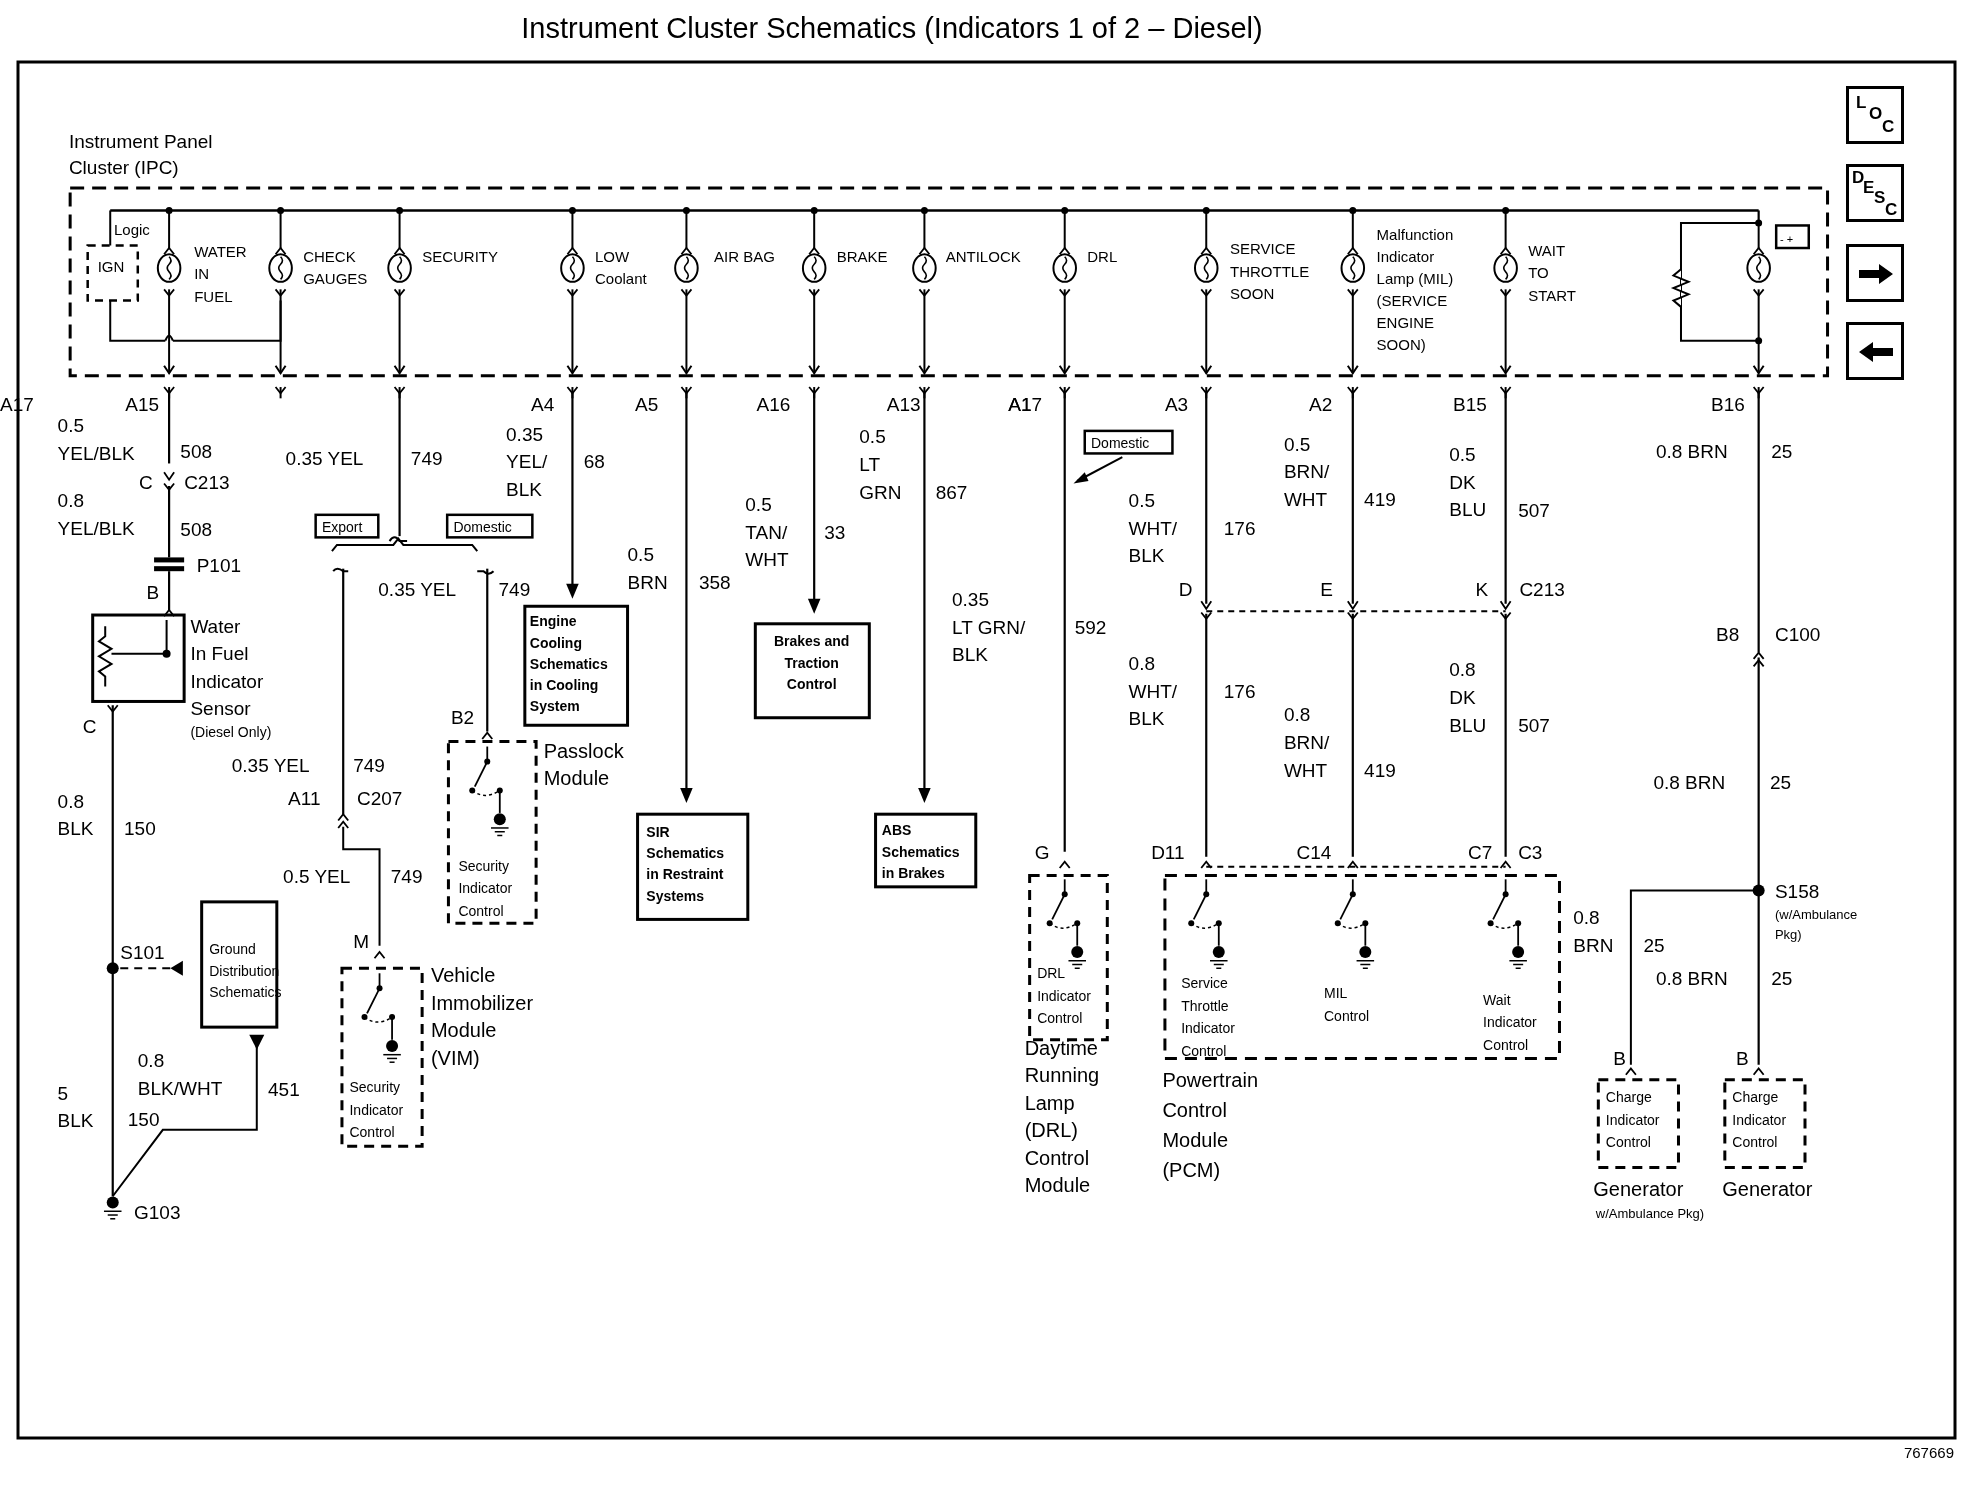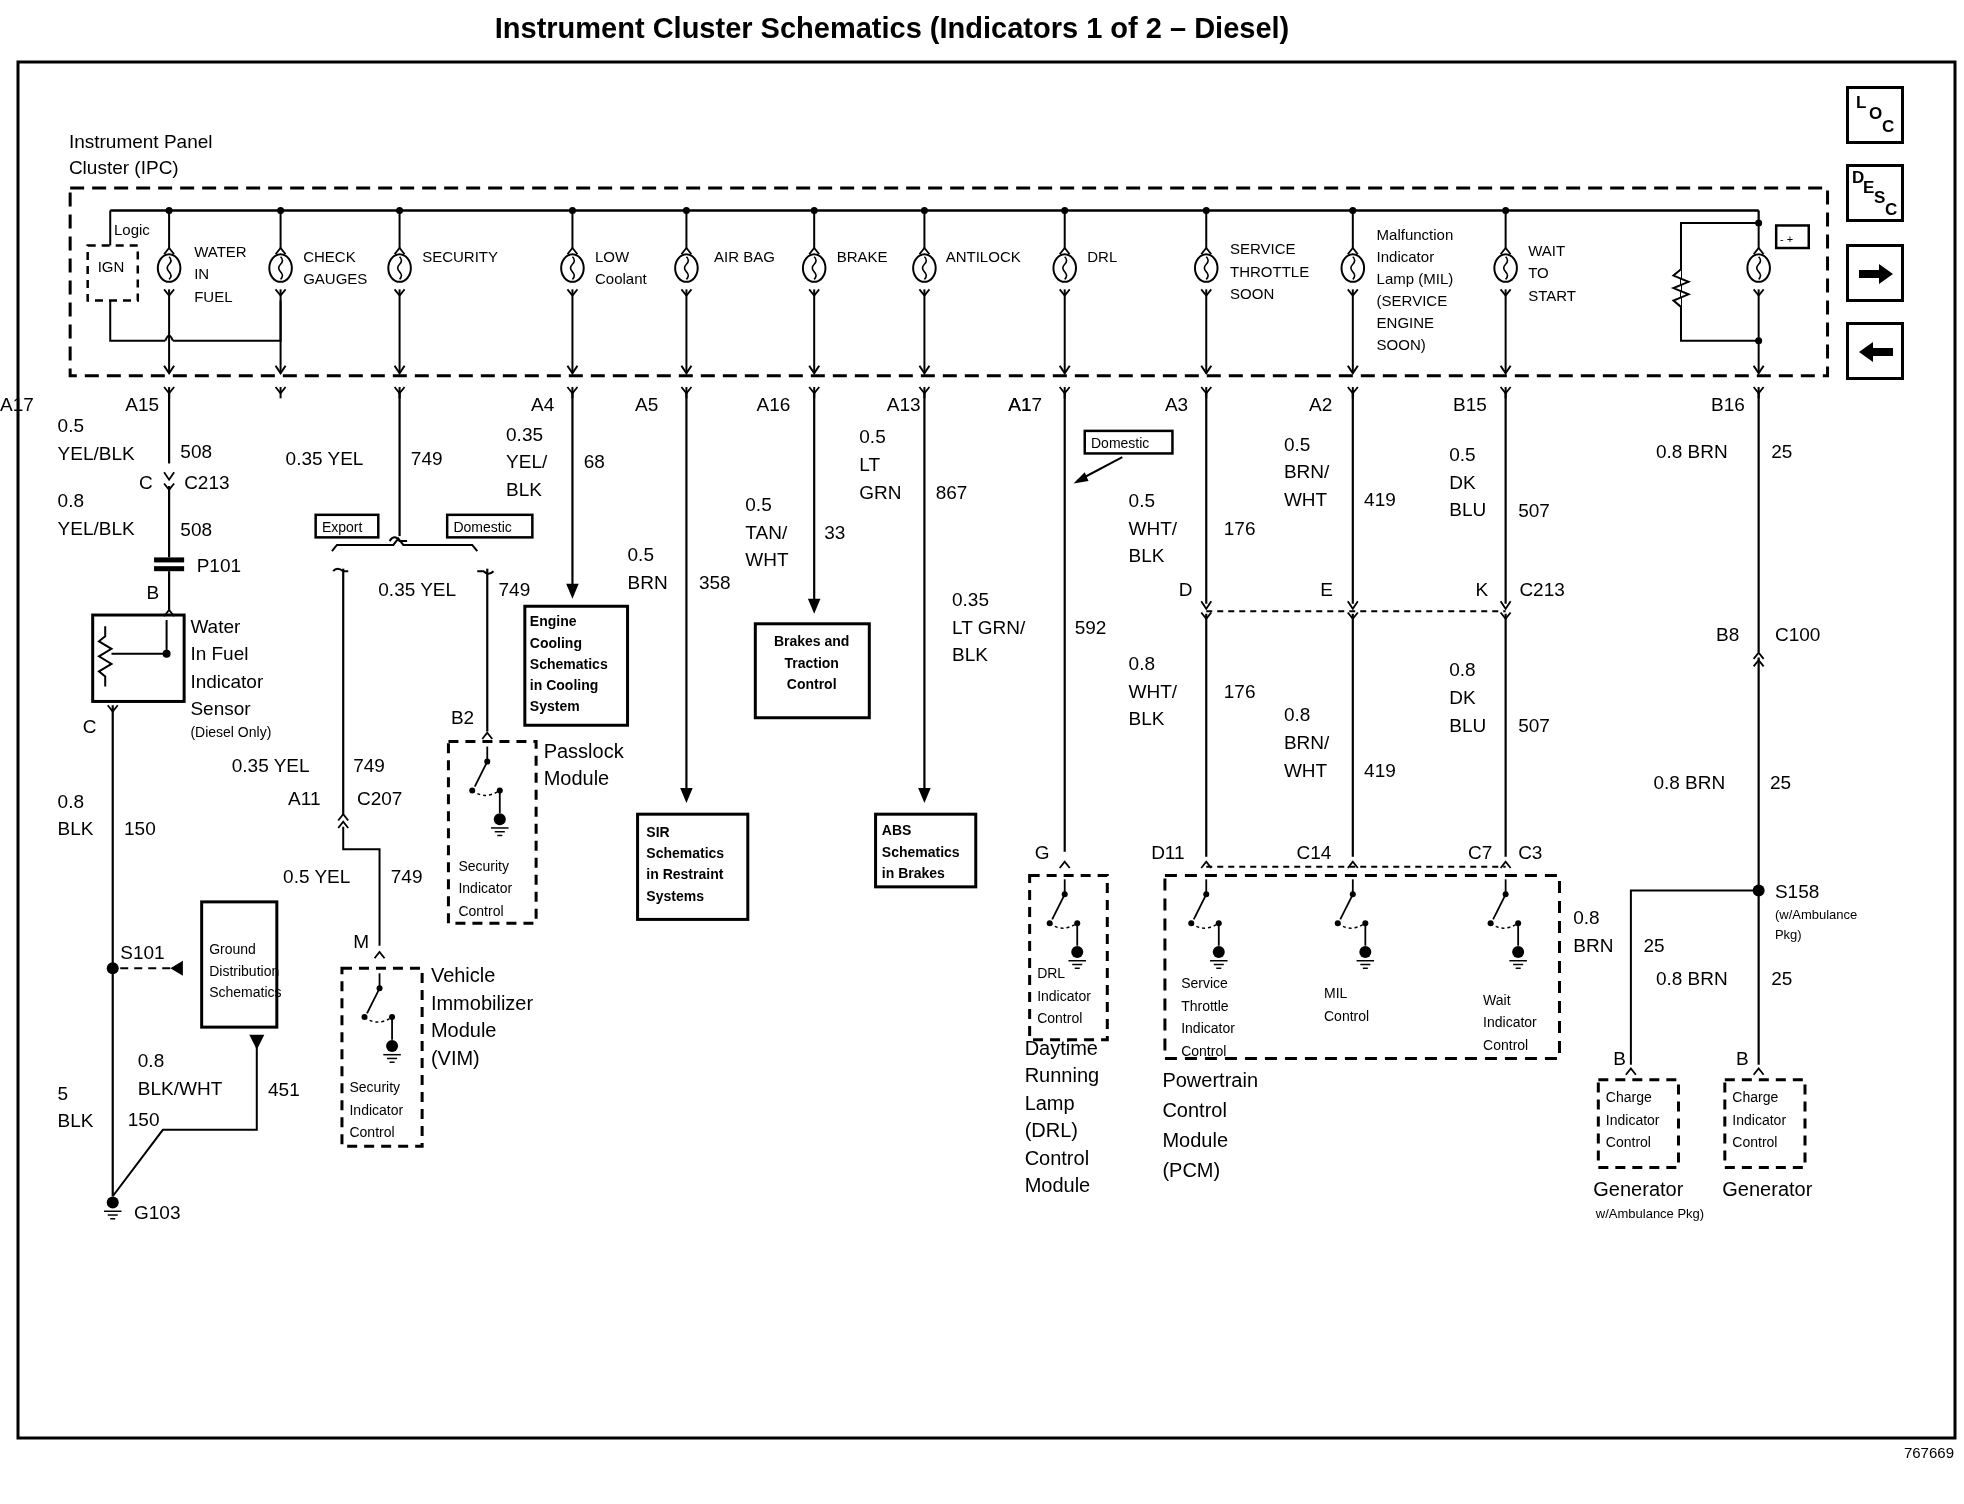--- a/index.html
+++ b/index.html
@@ -1,17 +1,17 @@
 <!DOCTYPE html>
 <html><head>
 <meta charset="utf-8">
 <style>
   html,body{margin:0;padding:0;background:#ffffff;}
   body{width:1964px;height:1504px;position:relative;overflow:hidden;font-family:"Liberation Sans",sans-serif;color:#000;}
-  #title{position:absolute;left:0;top:12px;width:1784px;text-align:center;font-weight:bold;font-size:29px;letter-spacing:0px;}
+  #title{position:absolute;left:0;top:12px;width:1784px;text-align:center;font-weight:normal;font-size:29px;letter-spacing:0px;}
   #docnum{position:absolute;right:10px;top:1444px;font-size:15px;}
   svg{position:absolute;left:0;top:0;}
   svg text{font-family:"Liberation Sans",sans-serif;fill:#000;}
   .nav-btn{position:absolute;width:58px;height:58px;border:3px solid #000;box-sizing:border-box;background:#fff;cursor:pointer;}
   .nav-btn .g1,.nav-btn .g2,.nav-btn .g3,.nav-btn .g4{position:absolute;font-size:17px;font-weight:bold;line-height:1;}
   .arrow{position:absolute;left:10px;top:17px;width:34px;height:20px;}
 </style>
 </head>
 <body>
 

